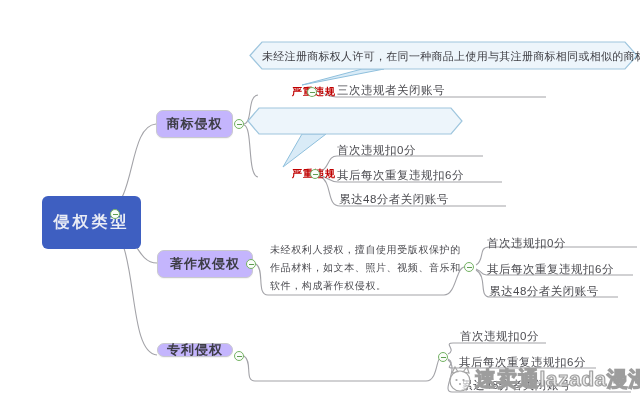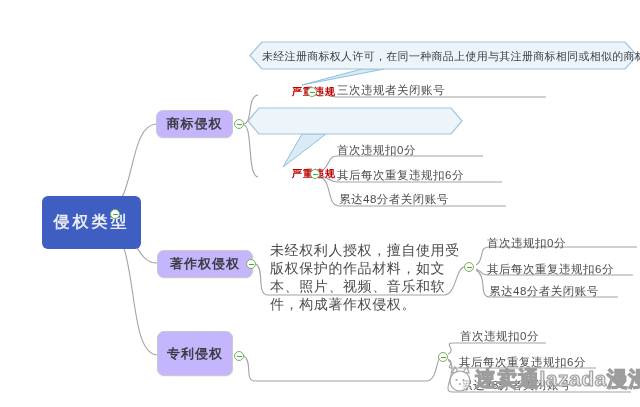--- a/index.html
+++ b/index.html
@@ -30,21 +30,21 @@
   .leaf{
     position:absolute;font-size:11.5px;color:#4b4b50;white-space:nowrap;letter-spacing:0.5px;
   }
   .red-label{
     position:absolute;font-size:10px;font-weight:bold;color:#c00000;white-space:nowrap;letter-spacing:1px;margin-left:34px;
   }
   .callout-text{
     position:absolute;font-size:11px;color:#3c3c42;white-space:nowrap;letter-spacing:0.3px;text-align:center;
   }
   .note{
-    position:absolute;font-size:14px;color:#4b4b50;line-height:18px;letter-spacing:0.6px;
+    position:absolute;font-size:10px;color:#4b4b50;line-height:18px;letter-spacing:0.6px;
   }
   .watermark{
     position:absolute;left:446px;top:364px;display:flex;align-items:center;gap:1px;
   }
   .watermark-text{
     font-size:21px;font-weight:bold;color:rgba(255,255,255,0.72);
     -webkit-text-stroke:1.1px #9d9d9d;
     text-shadow:0 0 1px #b5b5b5;
     letter-spacing:0.5px;white-space:nowrap;
   }
@@ -100,21 +100,21 @@
   <div class="leaf" style="left:339px;top:192px">累达48分者关闭账号</div>
 
   <div class="node" style="left:157px;top:250px;width:96px;height:28px">著作权侵权</div>
   <span class="minus" style="left:246px;top:259px"></span>
   <div class="note" style="left:270px;top:241px;width:192px">未经权利人授权，擅自使用受版权保护的作品材料，如文本、照片、视频、音乐和软件，构成著作权侵权。</div>
   <span class="minus" style="left:464px;top:262px"></span>
   <div class="leaf" style="left:487px;top:236px">首次违规扣0分</div>
   <div class="leaf" style="left:487px;top:262px">其后每次重复违规扣6分</div>
   <div class="leaf" style="left:489px;top:284px">累达48分者关闭账号</div>
 
-  <div class="node" style="left:157px;top:331px;width:76px;height:45px">专利侵权</div>
+  <div class="node" style="left:157px;top:343px;width:76px;height:14px">专利侵权</div>
   <span class="minus" style="left:234px;top:351px"></span>
   <span class="minus" style="left:438px;top:352px"></span>
   <div class="leaf" style="left:460px;top:329px">首次违规扣0分</div>
   <div class="leaf" style="left:459px;top:355px">其后每次重复违规扣6分</div>
   <div class="leaf" style="left:461px;top:378px">累达48分者关闭账号</div>
 
   <div class="watermark">
     <svg width="28" height="30" viewBox="0 0 28 30">
       <g fill="rgba(255,255,255,0.65)" stroke="#a5a5a5" stroke-width="1.2">
         <path d="M6 9 L9 3 L12 8 Z"></path>

